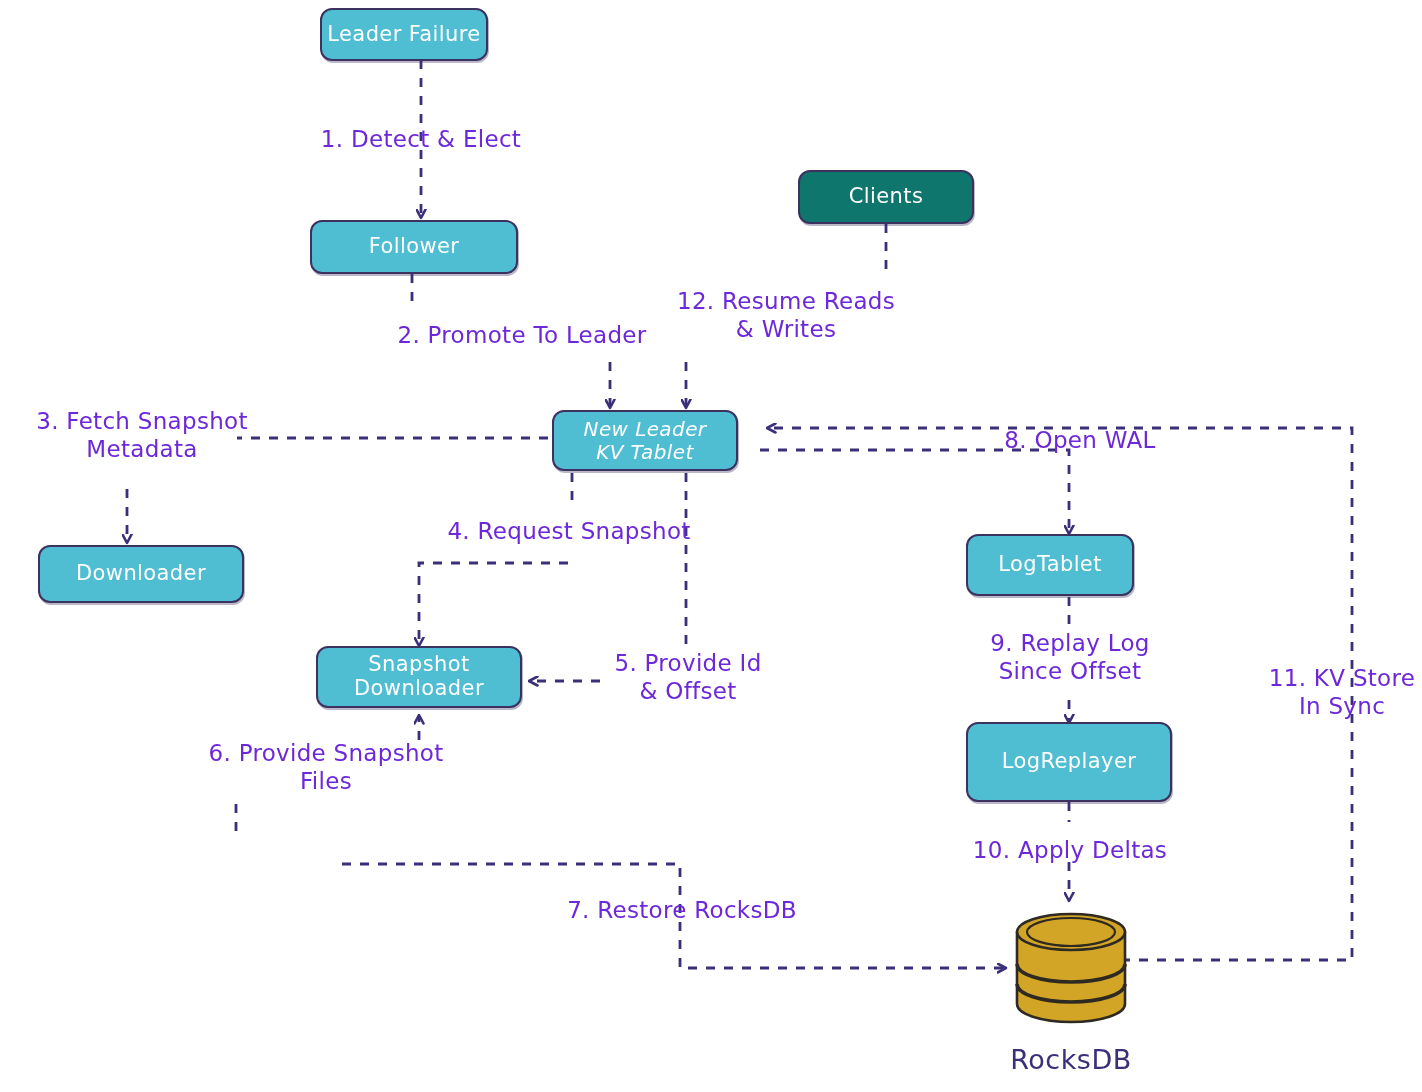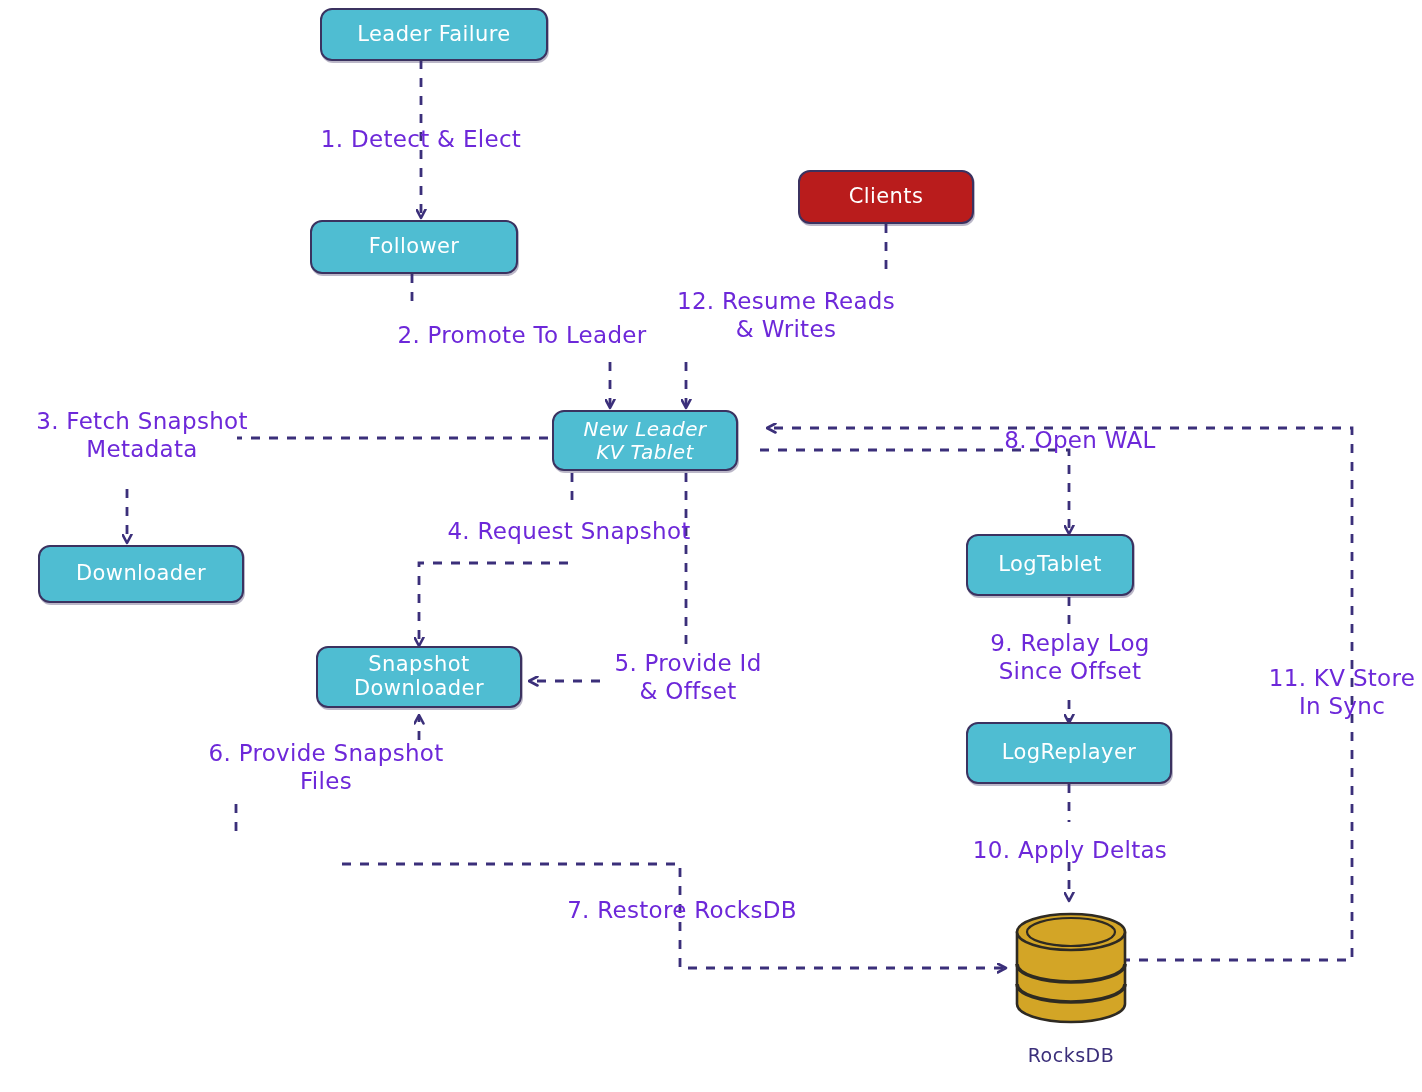--- a/index.html
+++ b/index.html
@@ -19,21 +19,21 @@
     display:flex;align-items:center;justify-content:center;
     text-align:center;
     color:#ffffff;
     line-height:1.12;
     letter-spacing:0.4px;
     white-space:pre;
     z-index:3;
     box-shadow:1px 2px 0 rgba(59,50,96,0.35);
   }
   .node.teal{background:#4FBDD2;}
-  .node.gold{background:#b91c1c;}
+  .node.gold{background:#0f766e;}
   .node span{display:block;}
 
   .edge-label{
     position:absolute;
     color:#6d28d9;
     text-align:center;
     line-height:1.2;
     white-space:pre;
     z-index:4;
     background:transparent;
@@ -87,21 +87,21 @@
       <path d="M 1069 597 L 1069 628"></path>
       <path d="M 1069 700 L 1069 722" marker-end="url(#ah)"></path>
 
       <path d="M 1069 784 L 1069 822"></path>
       <path d="M 1069 862 L 1069 900" marker-end="url(#ah)"></path>
 
       <path d="M 1121 960 L 1352 960 L 1352 428 L 768 428" marker-end="url(#ah)"></path>
     </g>
   </svg>
 
-  <div class="node teal" style="left:320px;top:8px;width:228px;height:53px;font-size:21px;">
+  <div class="node teal" style="left:320px;top:8px;width:168px;height:53px;font-size:21px;">
     <span>Leader Failure</span>
   </div>
 
   <div class="node teal" style="left:310px;top:220px;width:208px;height:54px;font-size:21px;">
     <span>Follower</span>
   </div>
 
   <div class="node gold" style="left:798px;top:170px;width:176px;height:54px;font-size:21px;">
     <span>Clients</span>
   </div>
@@ -118,34 +118,34 @@
   <div class="node teal" style="left:316px;top:646px;width:206px;height:62px;font-size:21px;">
     <span>Snapshot
 Downloader</span>
   </div>
 
 
   <div class="node teal" style="left:966px;top:534px;width:168px;height:62px;font-size:21px;">
     <span>LogTablet</span>
   </div>
 
-  <div class="node teal" style="left:966px;top:722px;width:206px;height:62px;font-size:21px;">
+  <div class="node teal" style="left:966px;top:722px;width:206px;height:80px;font-size:21px;">
     <span>LogReplayer</span>
   </div>
 
   <svg class="cyl" style="left:1011px;top:898px;width:120px;height:140px;" viewBox="0 0 120 140" xmlns="http://www.w3.org/2000/svg">
     <g stroke="#2e2a22" stroke-width="2.6" fill="#D3A526" stroke-linejoin="round">
       <path d="M6,106 L6,34 L114,34 L114,106 C114,116 90,124 60,124 C30,124 6,116 6,106 Z"></path>
       <path d="M6,34 C6,24 30,16 60,16 C90,16 114,24 114,34 C114,44 90,52 60,52 C30,52 6,44 6,34 Z"></path>
       <path d="M6,66 C6,76 30,84 60,84 C90,84 114,76 114,66" fill="none" stroke-width="3.6"></path>
       <path d="M6,86 C6,96 30,104 60,104 C90,104 114,96 114,86" fill="none" stroke-width="3.6"></path>
       <ellipse cx="60" cy="34" rx="44" ry="14" fill="none" stroke-width="2.2"></ellipse>
     </g>
   </svg>
-  <div class="db-label" style="left:991px;top:1044px;width:160px;font-size:19px;">RocksDB</div>
+  <div class="db-label" style="left:991px;top:1044px;width:160px;font-size:27px;">RocksDB</div>
 
   <div class="edge-label" style="left:285px;top:126px;width:272px;font-size:23px;">1. Detect &amp; Elect</div>
 
   <div class="edge-label" style="left:368px;top:322px;width:308px;font-size:23px;">2. Promote To Leader</div>
 
   <div class="edge-label" style="left:8px;top:408px;width:268px;font-size:23px;">3. Fetch Snapshot
 Metadata</div>
 
   <div class="edge-label" style="left:430px;top:518px;width:278px;font-size:23px;">4. Request Snapshot</div>
 

